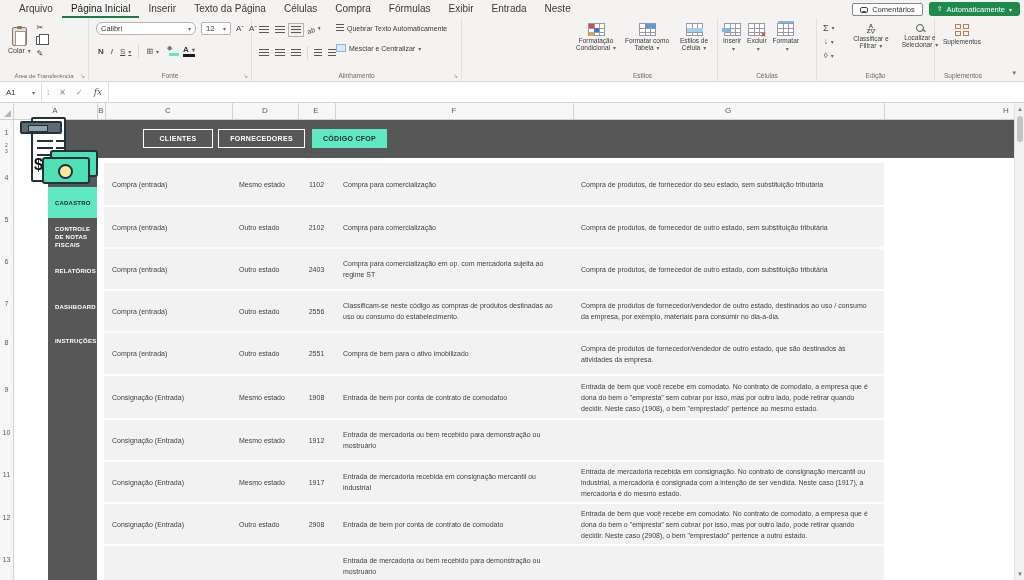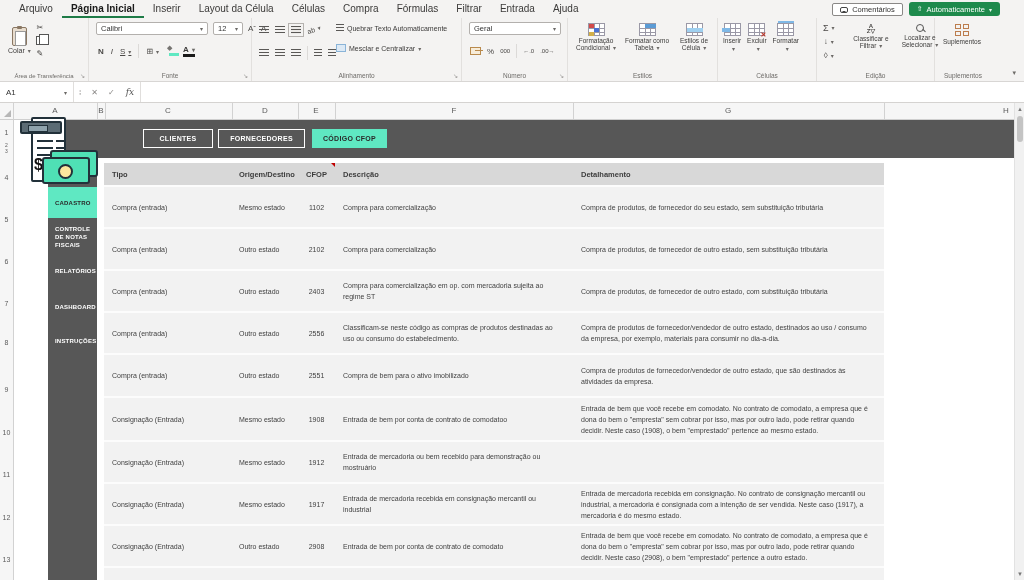--- a/index.html
+++ b/index.html
@@ -4,22 +4,22 @@
 <style>
   * { margin:0; padding:0; box-sizing:border-box; }
   html,body { width:1024px; height:580px; overflow:hidden; background:#fff;
               font-family:"Liberation Sans", sans-serif; -webkit-font-smoothing:antialiased; }
 
   
   #menubar { position:absolute; left:0; top:0; width:1024px; height:18px; background:#f4f3f2;
              display:flex; align-items:center; justify-content:space-between; }
   .tabs { display:flex; align-items:center; padding-left:10px; }
   .tab { font-size:10px; color:#3b3a39; padding:0 9px; height:18px; line-height:18px; cursor:default; white-space:nowrap; }
-  .tab.active { font-weight:bold; color:#1a1a1a; box-shadow:inset 0 -2px 0 #1e7b47; }
-  .mb-right { display:flex; align-items:flex-end; gap:6px; padding-right:24px; }
+  .tab.active { font-weight:normal; color:#1a1a1a; box-shadow:inset 0 -2px 0 #1e7b47; }
+  .mb-right { display:flex; align-items:flex-end; gap:6px; padding-right:4px; }
   .btn-comments { display:flex; align-items:center; gap:4px; background:#fff; border:1px solid #8a8886;
                   border-radius:2px; height:13px; padding:0 7px; font-size:7.5px; color:#323130; }
   .ic-bubble { width:8px; height:6px; border:1px solid #444; border-radius:2px; position:relative; }
   .ic-bubble::after { content:''; position:absolute; left:1px; bottom:-3px; border:2px solid transparent; border-top-color:#444; }
   .btn-share { display:flex; align-items:center; gap:4px; background:#1e8a4c; border:none; border-radius:3px;
                height:14px; padding:0 8px; font-size:7.5px; color:#fff; }
   .btn-share .caret, .dd::after { font-size:6px; }
   .btn-share .caret { color:#e8f5ec; }
 
   
@@ -64,21 +64,21 @@
   .ic-mag { width:9px; height:9px; position:relative; }
   .ic-mag::before { content:''; position:absolute; left:0; top:0; width:6px; height:6px; border:1.2px solid #555; border-radius:50%; }
   .ic-mag::after { content:''; position:absolute; left:6px; top:6px; width:4px; height:1.2px; background:#555; transform:rotate(45deg); }
   .ic-az { font-size:6px; line-height:5px; color:#4a4846; text-align:center; font-weight:bold; }
   .ic-addin { width:14px; height:13px; display:grid; grid-template-columns:6px 6px; grid-template-rows:5px 5px; gap:2px; }
   .ic-addin span { border:1.4px solid #bc7d4e; }
   .collapse { position:absolute; right:8px; bottom:4px; font-size:7px; color:#6d6b68; }
 
   
   #fbar { position:absolute; left:0; top:82px; width:1024px; height:21px; background:#fff; border-bottom:1px solid #d5d3d1; display:flex; align-items:center; }
-  #namebox { width:74px; height:100%; border-right:1px solid #e0dedc; display:flex; align-items:center; justify-content:space-between; padding:0 6px; font-size:8px; color:#333; }
+  #namebox { width:42px; height:100%; border-right:1px solid #e0dedc; display:flex; align-items:center; justify-content:space-between; padding:0 6px; font-size:8px; color:#333; }
   .fbico { font-size:8px; color:#8a8886; padding:0 5px; }
   .fx { font-family:"DejaVu Serif", serif; font-style:italic; font-size:9px; color:#555; padding:0 6px; }
   #finput { flex:1; height:100%; background:#fff; border-left:1px solid #e0dedc; }
 
   
   #colhead { position:absolute; left:14px; top:103px; width:1000px; height:17px; background:#f6f6f6; border-bottom:1px solid #cfcfcf;
     background-image:
       linear-gradient(#d2d2d2,#d2d2d2),linear-gradient(#d2d2d2,#d2d2d2),linear-gradient(#d2d2d2,#d2d2d2),
       linear-gradient(#d2d2d2,#d2d2d2),linear-gradient(#d2d2d2,#d2d2d2),linear-gradient(#d2d2d2,#d2d2d2),
       linear-gradient(#d2d2d2,#d2d2d2);
@@ -137,27 +137,27 @@
   #vscroll .thumb { position:absolute; left:2px; top:13px; width:6px; height:26px; background:#c4c4c4; border-radius:3px; }
 </style>
 </head>
 <body>
 
 <div id="menubar">
   <div class="tabs">
     <span class="tab">Arquivo</span>
     <span class="tab active">Página Inicial</span>
     <span class="tab">Inserir</span>
-    <span class="tab">Layout da Célula</span>
+    <span class="tab">Texto da Página</span>
     <span class="tab">Células</span>
     <span class="tab">Compra</span>
     <span class="tab">Fórmulas</span>
-    <span class="tab">Filtrar</span>
+    <span class="tab">Exibir</span>
     <span class="tab">Entrada</span>
-    <span class="tab">Ajuda</span>
+    <span class="tab">Neste</span>
   </div>
   <div class="mb-right">
     <button class="btn-comments">
       <span class="ic-bubble"></span>
       <span>Comentários</span>
     </button>
     <button class="btn-share">
       <span style="font-size:7px;">⇧</span>
       <span>Automaticamente</span>
       <span class="caret">▾</span>
@@ -178,21 +178,21 @@
         <span class="ic-copy"></span>
         <span class="mini">✎</span>
       </div>
     </div>
     <div class="glabel" style="font-size:6px;">Área de Transferência</div>
     <span class="launcher">↘</span>
   </div>
 
   <div class="rgroup" style="left:89px;width:163px;">
     <div class="rowline" style="left:7px;top:4px;">
-      <span class="combo dd" style="width:112px;">
+      <span class="combo dd" style="width:100px;border-radius:6px;">
           <span class="cv">Calibri</span>
         </span>
       <span class="combo dd" style="width:30px;">
           <span class="cv">12</span>
         </span>
       <span class="mini">Aˆ</span>
       <span class="mini">Aˇ</span>
     </div>
     <div class="rowline" style="left:9px;top:26px;gap:7px;">
       <span class="mini" style="font-weight:bold;">N</span>
@@ -227,37 +227,20 @@
       <span>Quebrar Texto Automaticamente</span>
     </div>
     <div class="rowline" style="left:84px;top:26px;gap:3px;font-size:7px;color:#3b3a39;">
       <span style="width:10px;height:8px;border:1px solid #8ab4d8;background:#dce9f5;"></span>
       <span class="dd">Mesclar e Centralizar</span>
     </div>
     <div class="glabel">Alinhamento</div>
     <span class="launcher">↘</span>
   </div>
 
-  <div class="rgroup" style="left:462px;width:106px;">
-    <div class="rowline" style="left:7px;top:4px;">
-      <span class="combo dd" style="width:92px;">
-          <span class="cv">Geral</span>
-        </span>
-    </div>
-    <div class="rowline" style="left:8px;top:26px;gap:6px;">
-      <span class="ic-card dd"></span>
-      <span class="mini">%</span>
-      <span class="decml">000</span>
-      <span class="vsep"></span>
-      <span class="decml">←.0</span>
-      <span class="decml">.00→</span>
-    </div>
-    <div class="glabel">Número</div>
-    <span class="launcher">↘</span>
-  </div>
 
   <div class="rgroup" style="left:568px;width:150px;">
     <div class="rowline" style="left:4px;top:5px;gap:4px;align-items:flex-start;">
       <div class="stylebtn" style="width:48px;">
         <span class="ic-grid cf"></span>
         <span class="dd">Formatação Condicional</span>
       </div>
       <div class="stylebtn" style="width:46px;">
         <span class="ic-grid ft"></span>
         <span class="dd">Formatar como Tabela</span>
@@ -386,30 +369,20 @@
   <div class="tlines"></div>
   <div class="tlines2"></div>
   <div class="dollar"></div>
   <div class="note back"></div>
   <div class="note front">
       <div class="coin"></div>
     </div>
 </div>
 
 <div id="tbl">
-  <div class="thead">
-    <span class="cell c1">Tipo</span>
-    <span class="cell c2">Origem/Destino</span>
-    <span class="cell c3">
-        <span>CFOP</span>
-        <span class="redmark"></span>
-      </span>
-    <span class="cell c4">Descrição</span>
-    <span class="cell c5">Detalhamento</span>
-  </div>
 
   <div class="trow h42">
     <span class="cell c1">Compra (entrada)</span>
     <span class="cell c2">Mesmo estado</span>
     <span class="cell c3">1102</span>
     <span class="cell c4">Compra para comercialização</span>
     <span class="cell c5">Compra de produtos, de fornecedor do seu estado, sem substituição tributária</span>
   </div>
   <div class="trow h42">
     <span class="cell c1">Compra (entrada)</span>

